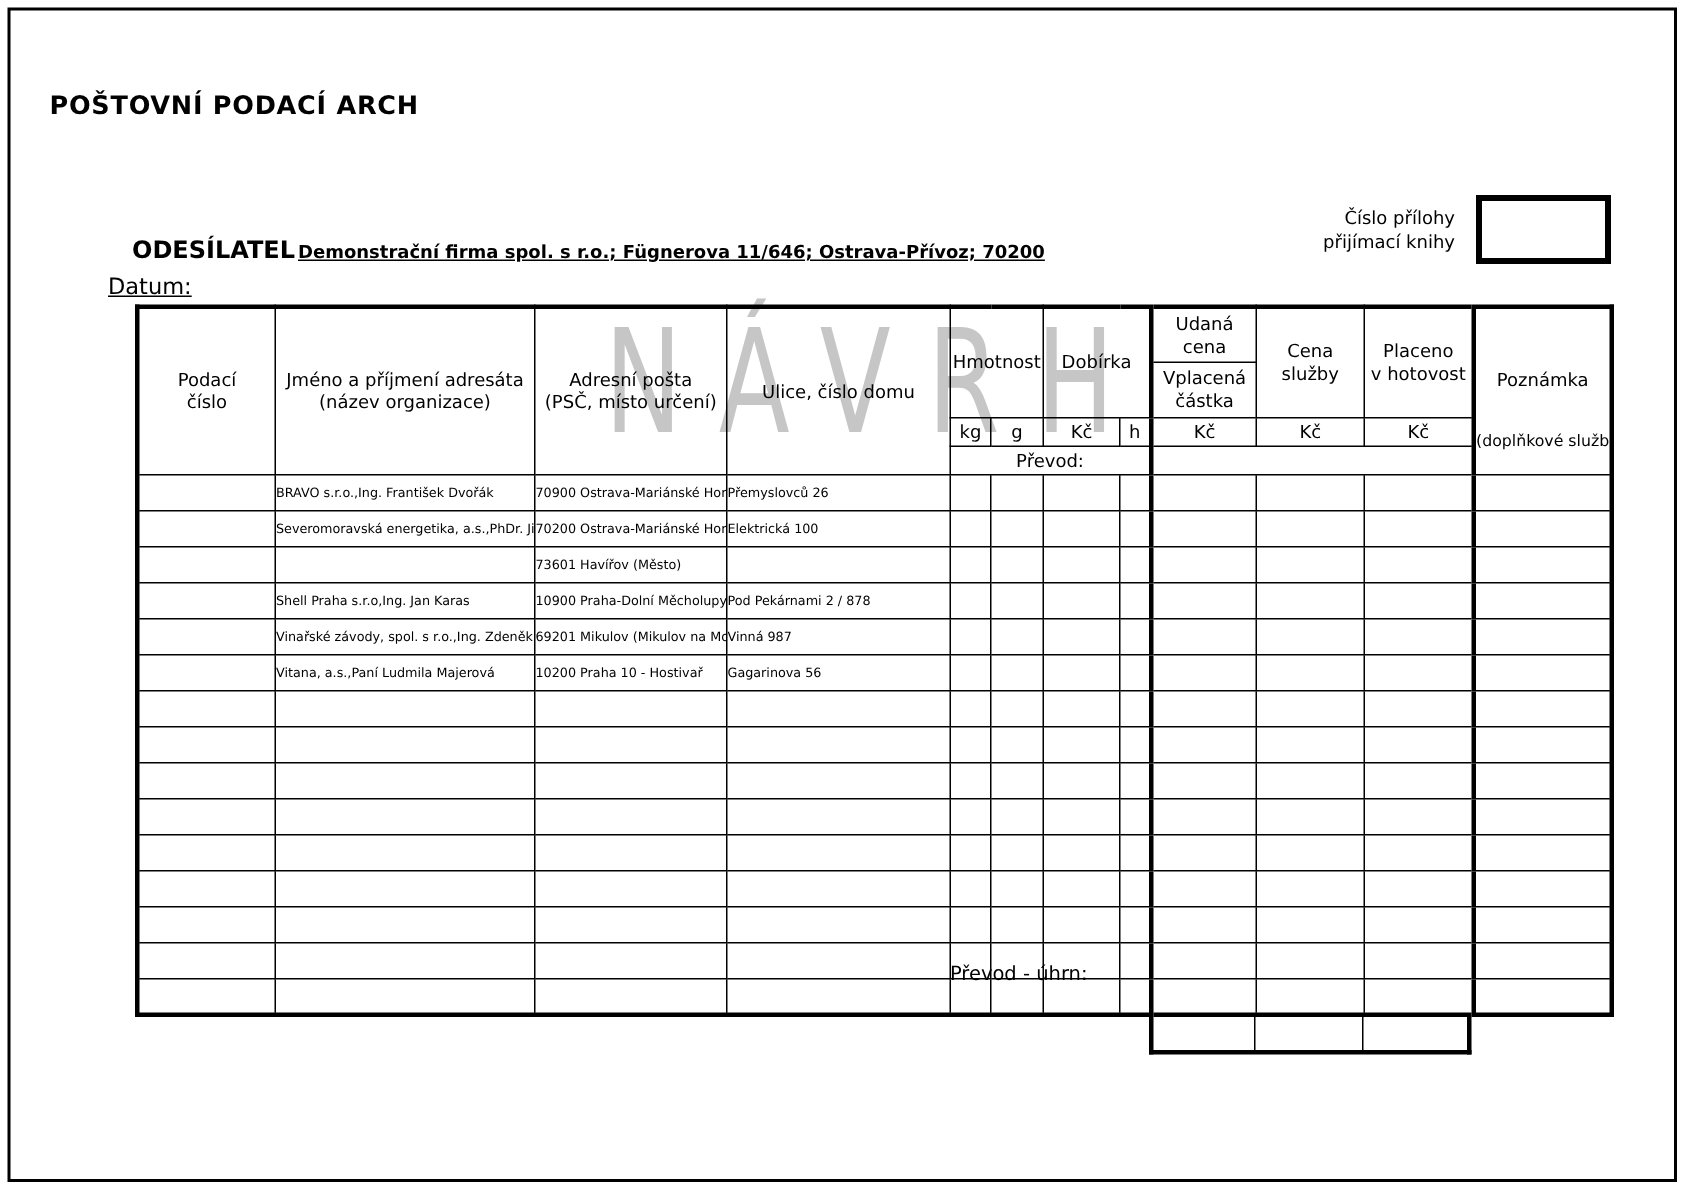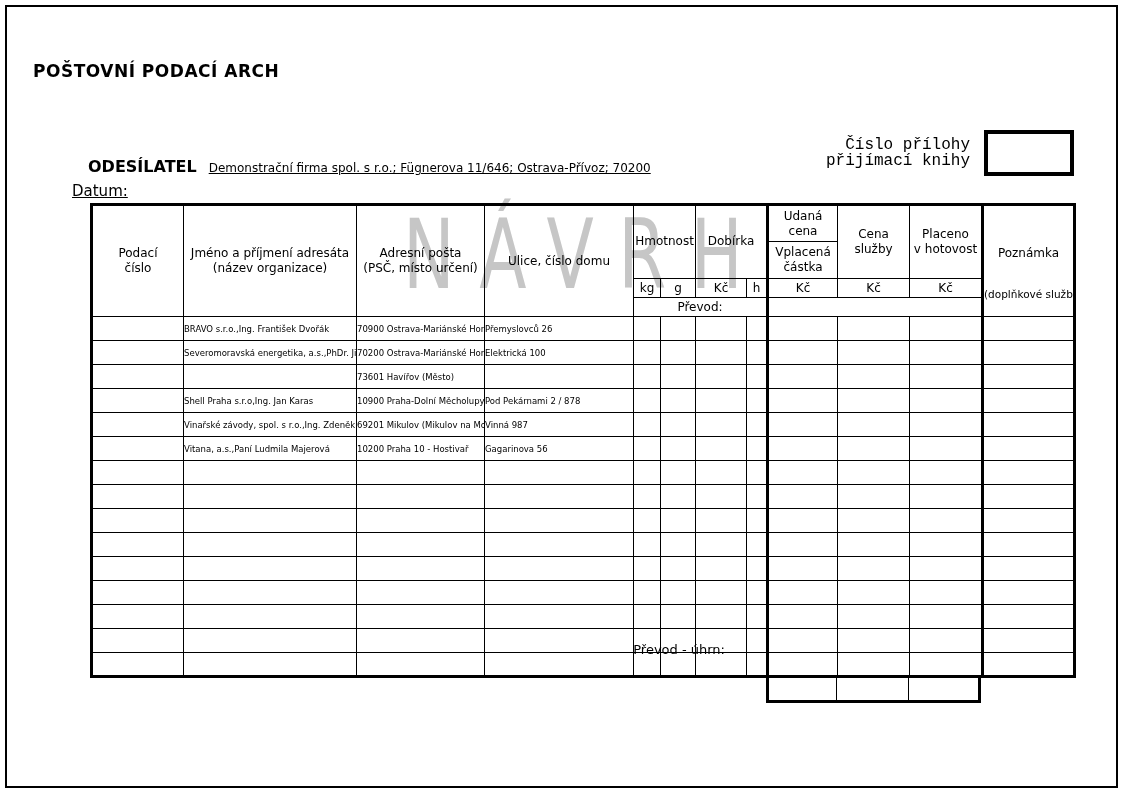--- a/index.html
+++ b/index.html
@@ -7,29 +7,29 @@
     width:1123px;height:793px;background:#ffffff;position:relative;
     font-family:"DejaVu Sans", sans-serif;color:#000;overflow:hidden;
   }
   .page-border{position:absolute;inset:5px;border:2px solid #000;pointer-events:none;}
   .title{
     position:absolute;top:61px;left:0;width:100%;box-sizing:border-box;padding-left:33px;
     text-align:left;font-size:17px;font-weight:bold;letter-spacing:0.5px;
   }
   .attach-label{
     position:absolute;top:137px;left:820px;width:150px;text-align:right;
-    font-size:16px;line-height:16px;white-space:pre-line;font-family:Liberation Mono, monospace;
+    font-size:12px;line-height:16px;white-space:pre-line;
   }
   .attach-box{
     position:absolute;left:984px;top:130px;width:90px;height:46px;
     border:4px solid #000;box-sizing:border-box;background:#fff;
   }
   .sender-line{position:absolute;left:88px;top:157px;white-space:nowrap;}
   .sender-label{font-weight:bold;font-size:16px;margin-top:27px;}
-  .sender-value{font-size:12px;text-decoration:underline;margin-left:12px;}
+  .sender-value{font-size:12px;text-decoration:underline;margin-left:2px;font-weight:bold;}
   .date-label{position:absolute;left:72px;top:182px;font-size:15px;text-decoration:underline;}
   .watermark{
     position:absolute;left:403px;top:207px;z-index:0;
     font-size:96px;line-height:1;letter-spacing:34px;color:#c6c6c6;
     transform:scaleX(0.72);transform-origin:left top;white-space:nowrap;
   }
   .table-wrap{position:absolute;left:90px;top:203px;z-index:1;}
   table.main{
     border-collapse:collapse;table-layout:fixed;background:transparent;
     border:3px solid #000;width:983px;

